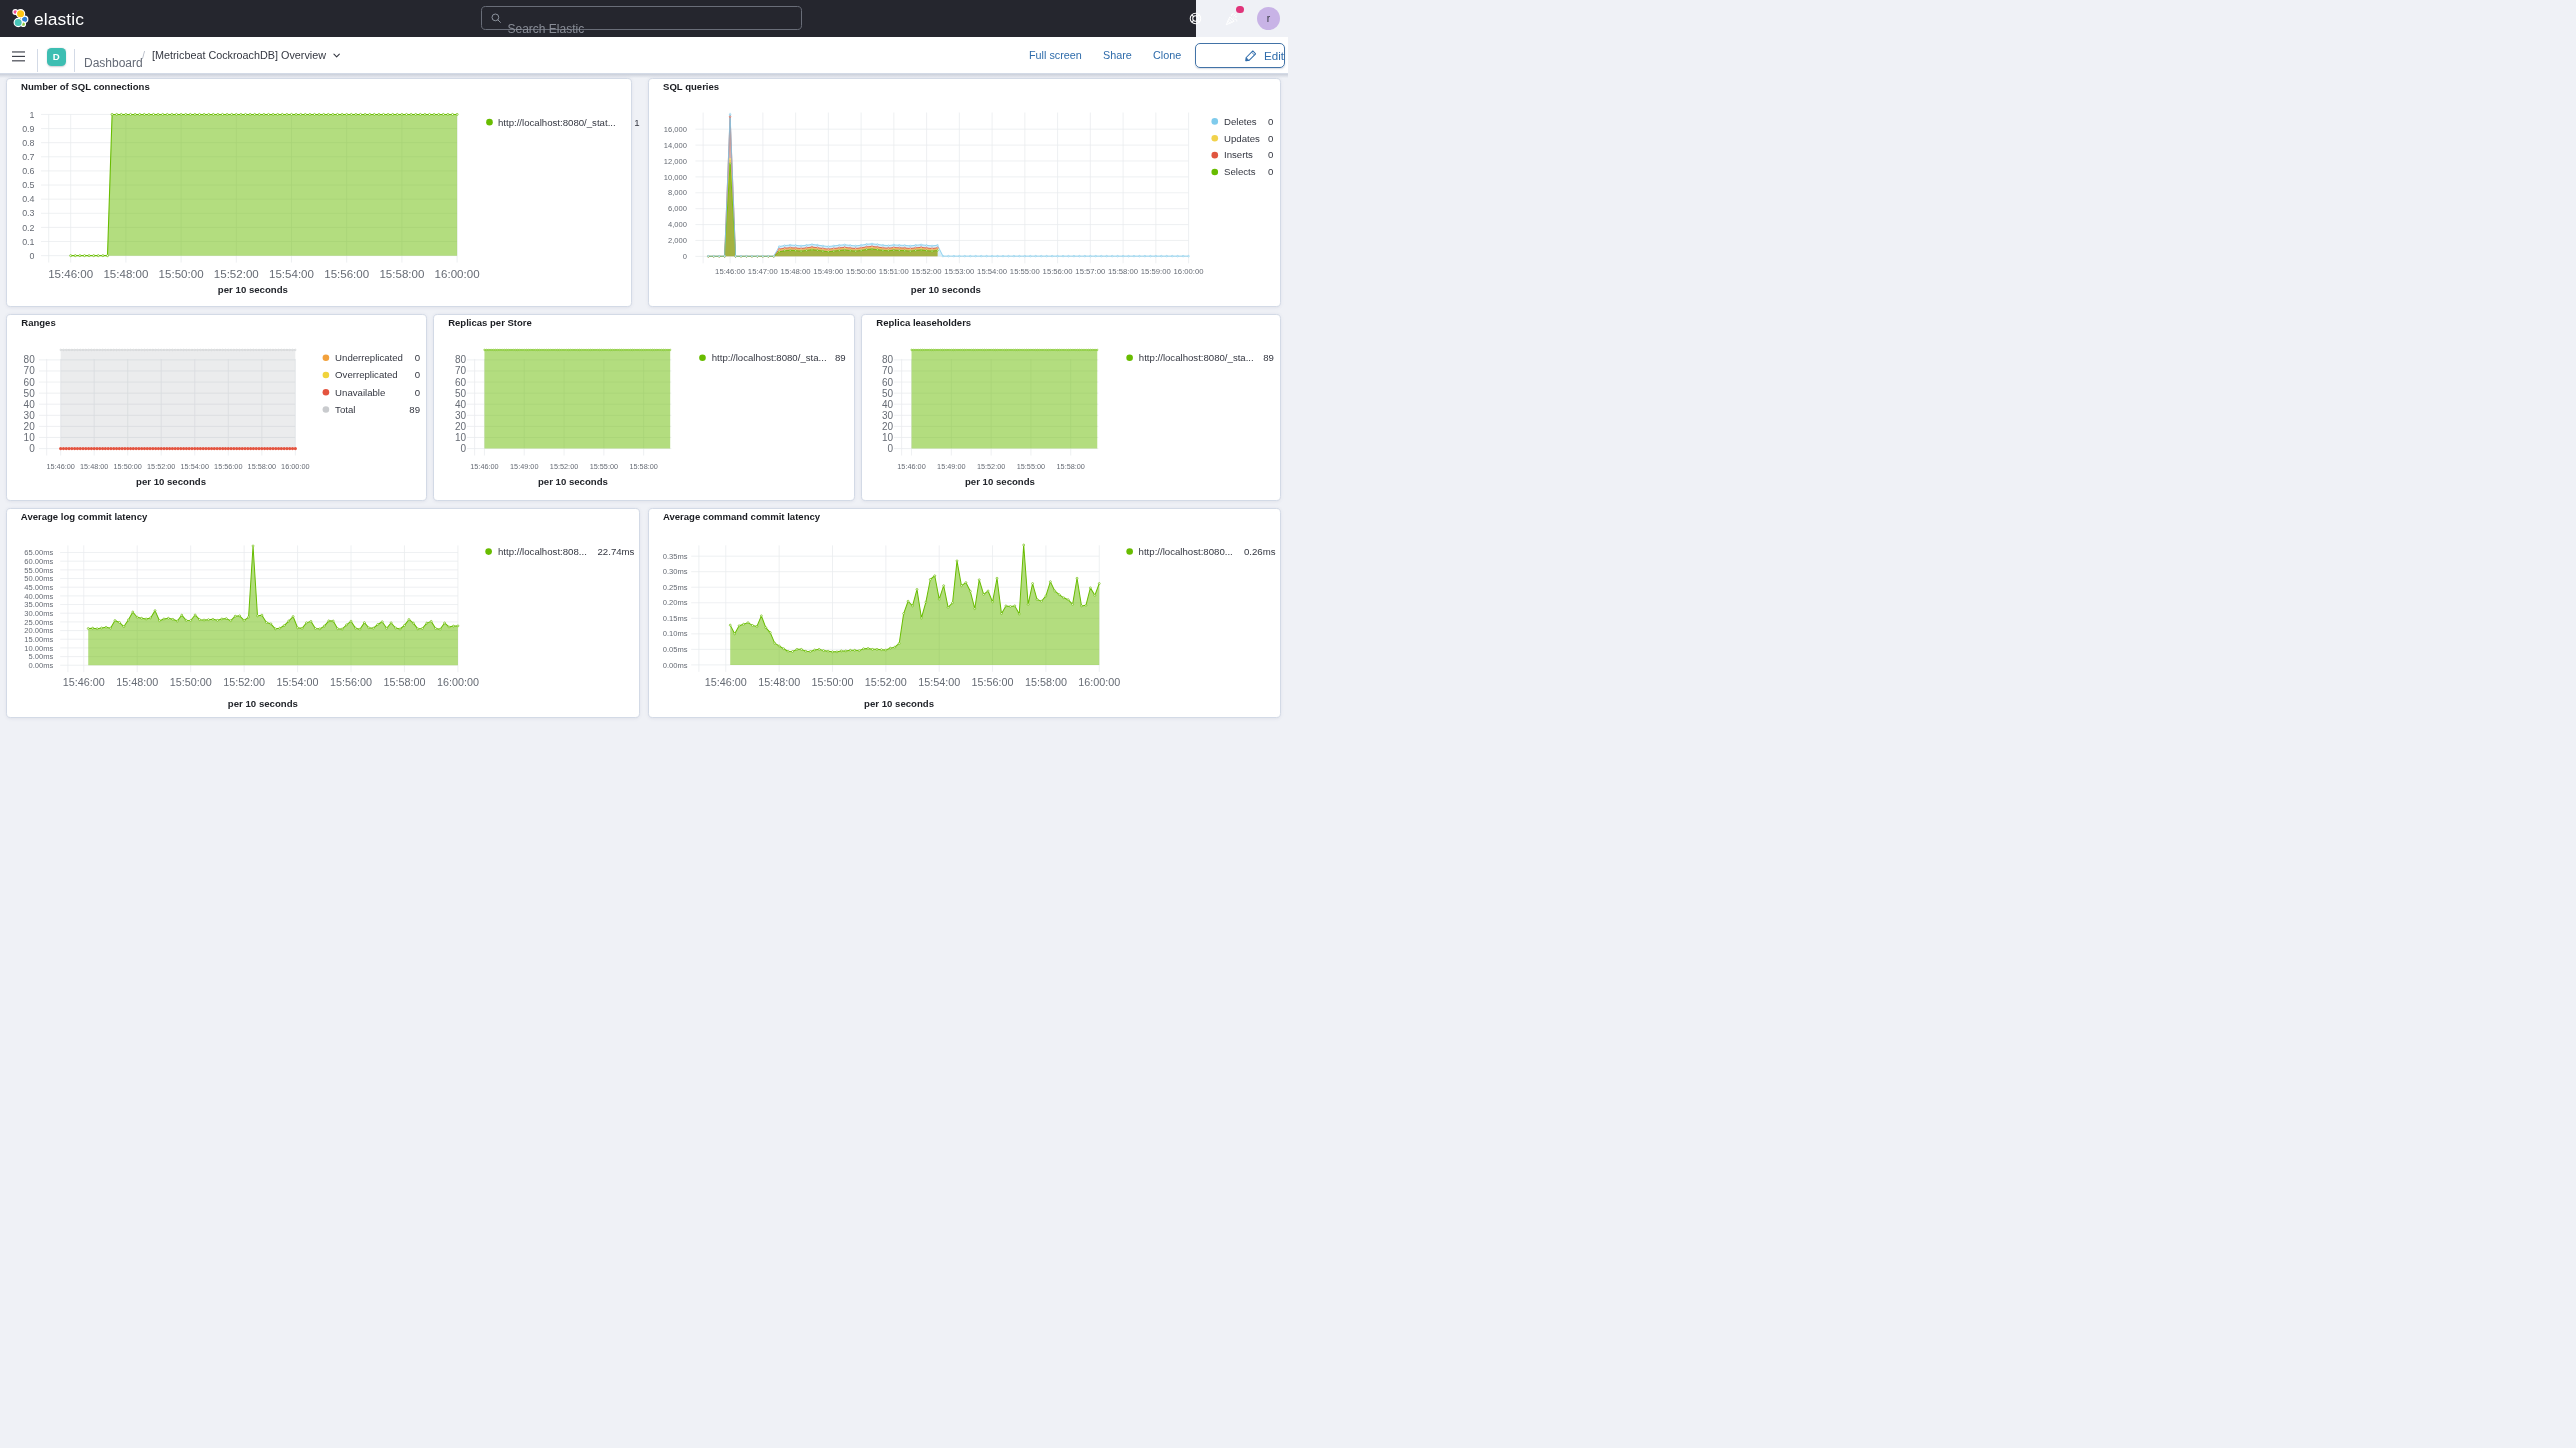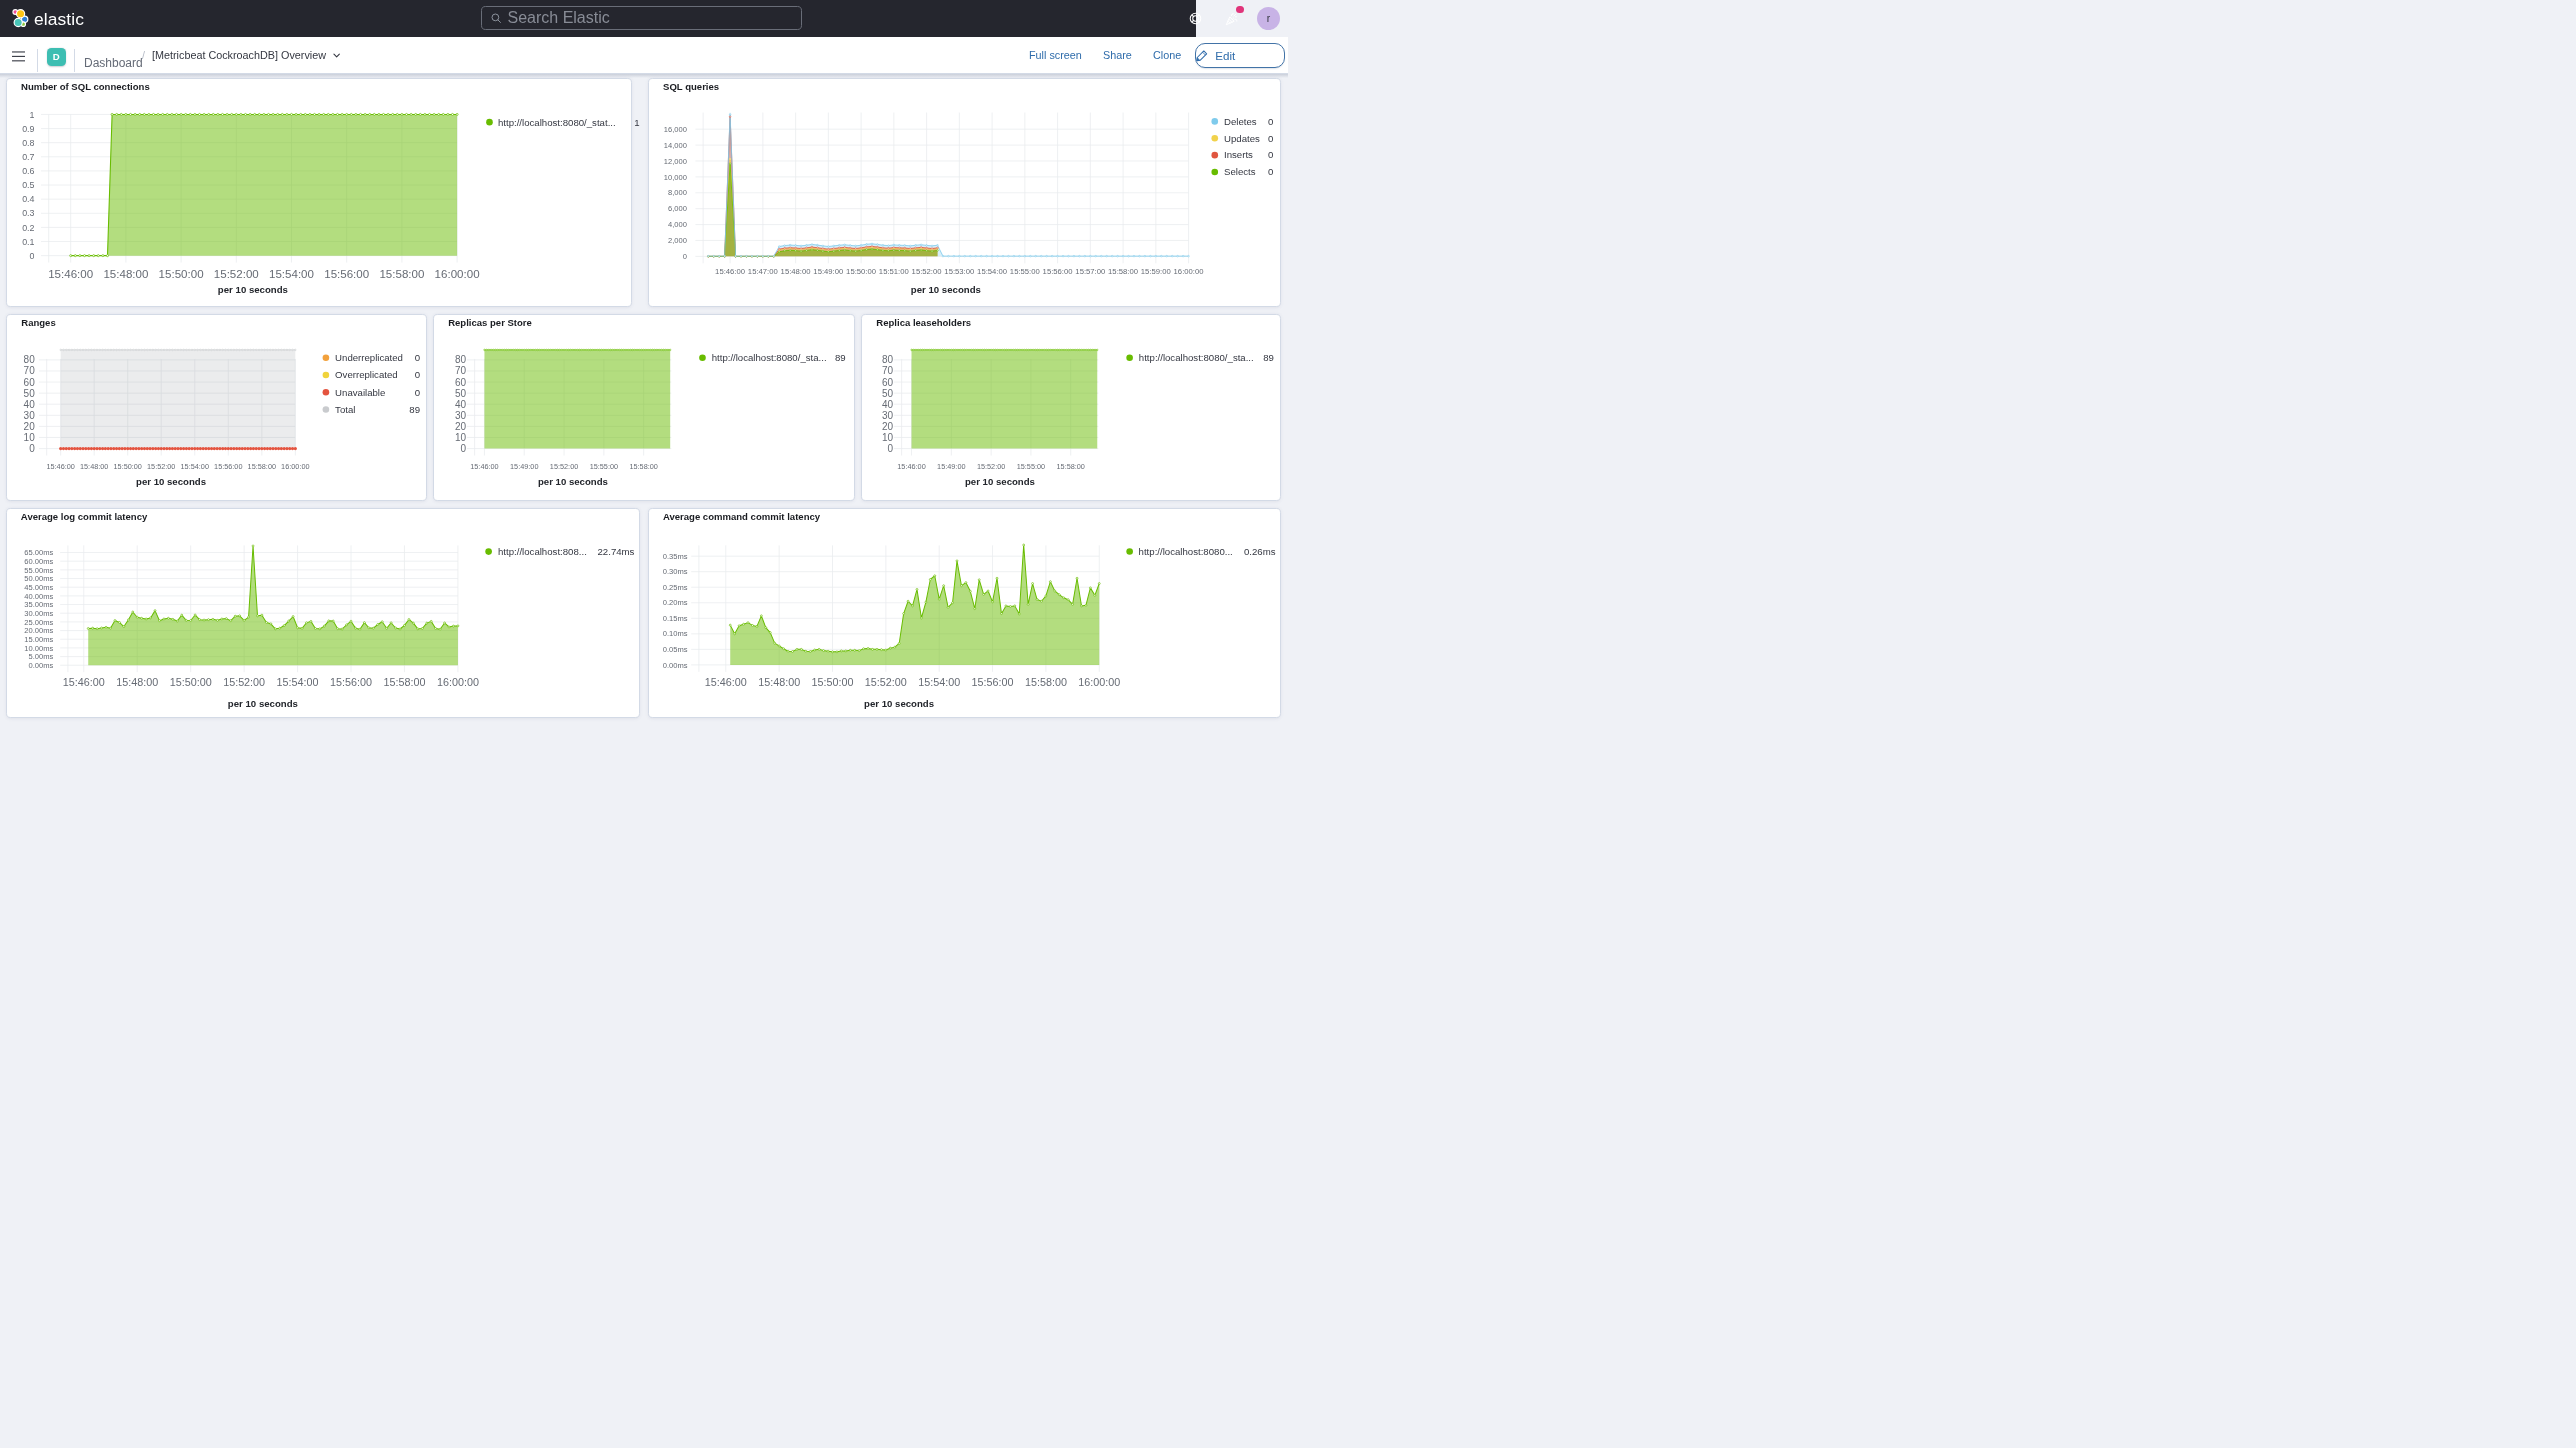--- a/index.html
+++ b/index.html
@@ -18,21 +18,21 @@
 <circle cx="26.4" cy="17.8" r="5.3" fill="#fec514"></circle>
 <circle cx="23.3" cy="29.2" r="5.3" fill="#49c6b8"></circle>
 </g>
     </svg>
 <div style="position:absolute;left:34px;top:8.5px;color:#fff;font-size:17.4px;letter-spacing:0.1px">elastic</div>
 <div style="position:absolute;left:481px;top:6.2px;width:321px;height:24px;border:0.8px solid #696d78;border-radius:4.6px;">
   <svg width="10.8" height="10.8" viewBox="0 0 16 16" style="position:absolute;left:8.5px;top:6.2px">
         <circle cx="6.5" cy="6.5" r="5" fill="none" stroke="#9298a3" stroke-width="1.4"></circle>
         <line x1="10.2" y1="10.2" x2="14" y2="14" stroke="#9298a3" stroke-width="1.4" stroke-linecap="round"></line>
       </svg>
-  <span style="position:absolute;left:25.5px;top:2px;color:#888c96;font-size:16px">Search Elastic</span>
+  <span style="position:absolute;left:25.5px;top:15px;color:#888c96;font-size:12px">Search Elastic</span>
 </div>
 <svg width="13" height="13" viewBox="0 0 17 17" style="position:absolute;left:1189px;top:12px">
 <g fill="none" stroke="#fff" stroke-width="1.35">
 <circle cx="8.5" cy="8.5" r="6.9"></circle>
         <circle cx="8.5" cy="8.5" r="3.6"></circle>
 <line x1="3.6" y1="3.6" x2="6" y2="6"></line>
         <line x1="13.4" y1="3.6" x2="11" y2="6"></line>
 <line x1="3.6" y1="13.4" x2="6" y2="11"></line>
         <line x1="13.4" y1="13.4" x2="11" y2="11"></line>
 </g>
@@ -64,21 +64,21 @@
 <div style="position:absolute;left:47px;top:10.8px;width:18.5px;height:18.5px;border-radius:4.6px;background:#3dbeb2;color:#fff;text-align:center;line-height:18.5px;font-size:9.6px;font-weight:700;box-shadow:0 0.8px 1.5px rgba(50,60,80,0.25)">D</div>
 <div style="position:absolute;left:74px;top:12.3px;width:0.8px;height:23px;background:#d3dae6"></div>
 <span style="position:absolute;left:84px;top:8px;line-height:37px;font-size:12px;color:#646a76">Dashboard</span>
 <span style="position:absolute;left:142px;top:0;line-height:37px;font-size:10.8px;color:#b6bcc7">/</span>
 <span style="position:absolute;left:152px;top:0;line-height:37px;font-size:10.8px;color:#343741;font-weight:400">[Metricbeat CockroachDB] Overview<svg width="9.3" height="9.3" viewBox="0 0 12 12" style="vertical-align:-1.5px;margin-left:6.2px">
 <path d="M2.5 4 L6 7.5 L9.5 4" fill="none" stroke="#343741" stroke-width="1.4" stroke-linecap="round" stroke-linejoin="round"></path>
 </svg></span>
 <span class="lnk" style="left:1029px">Full screen</span>
 <span class="lnk" style="left:1103px">Share</span>
 <span class="lnk" style="left:1153px">Clone</span>
-<div style="position:absolute;left:1195px;top:6.2px;width:90px;height:25px;border:0.8px solid #4273a7;border-radius:10px;text-align:left;line-height:23.5px;color:#2f6cab;font-size:11.6px;font-weight:400;box-shadow:0 1.5px 1.5px -0.8px rgba(60,80,120,0.2)"><svg width="11.6" height="11.6" viewBox="0 0 15 15" style="vertical-align:-1.9px;margin-right:7.7px">
+<div style="position:absolute;left:1195px;top:6.2px;width:90px;height:25px;border:0.8px solid #4273a7;border-radius:5px;text-align:right;line-height:23.5px;color:#2f6cab;font-size:11.6px;font-weight:400;box-shadow:0 1.5px 1.5px -0.8px rgba(60,80,120,0.2)"><svg width="11.6" height="11.6" viewBox="0 0 15 15" style="vertical-align:-1.9px;margin-right:7.7px">
 <path d="M10.1 1.2 L13.8 4.9 L5.3 13.4 L1.1 13.9 L1.6 9.7 Z" fill="none" stroke="#2f6cab" stroke-width="1.3" stroke-linejoin="round"></path>
 <path d="M8.5 2.8 L12.2 6.5" fill="none" stroke="#2f6cab" stroke-width="1.1"></path>
 <path d="M1.7 9.9 L1.1 13.9 L5.1 13.5 Z" fill="#2f6cab" stroke="#2f6cab" stroke-width="0.8"></path>
 </svg>Edit</div>
 </div>
 <div class="navshadow"></div>
 <div class="panel" style="left:6.2px;top:78px;width:626px;height:229px">
     <svg width="634" height="229" viewBox="0 0 822.5 297.2">
       <text x="18" y="14.5" font-family="Liberation Sans, sans-serif" font-size="12.4px" fill="#1a1c21" font-weight="700">Number of SQL connections</text>
       <line x1="44" y1="229.25" x2="584" y2="229.25" stroke="#e9ebee" stroke-width="1"></line>

